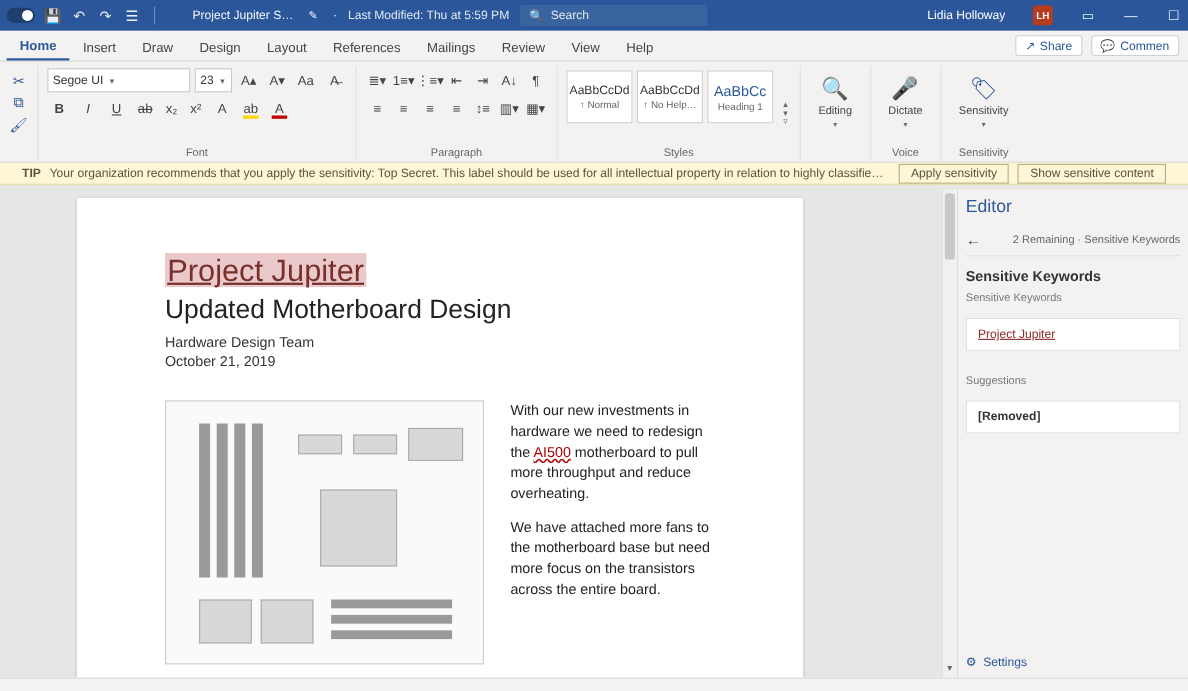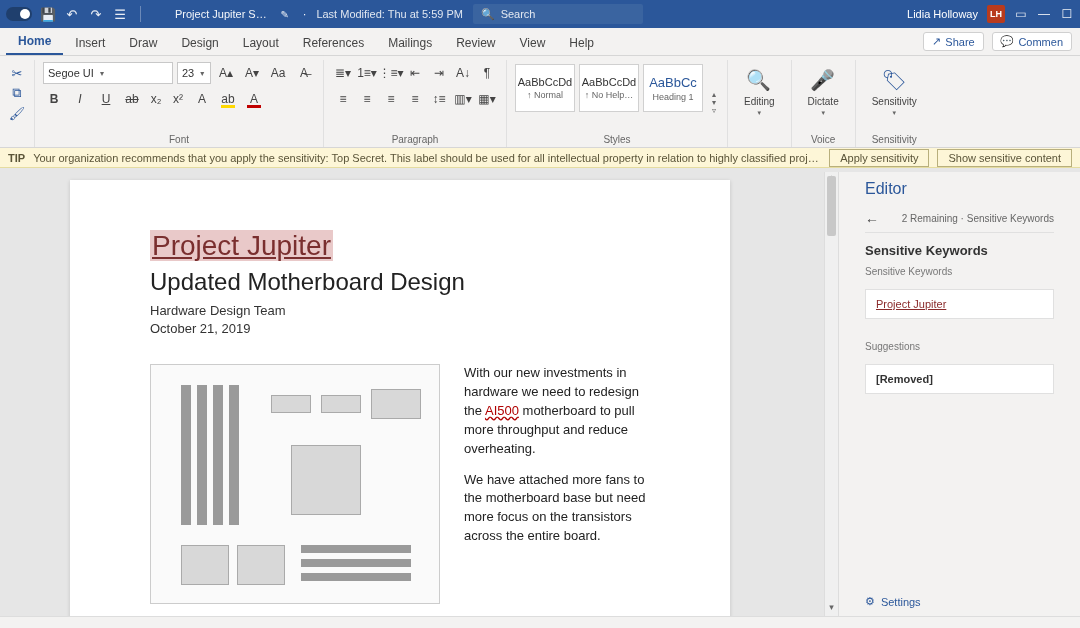--- a/index.html
+++ b/index.html
@@ -9,21 +9,21 @@
 .titlebar .toggle { width: 26px; height: 14px; border-radius: 7px; background: #1f3f6d; position: relative; }
 .titlebar .toggle::after { content: ""; position: absolute; width: 10px; height: 10px; border-radius: 50%; background: #fff; top: 2px; right: 2px; }
 .titlebar .qat-icon { width: 16px; height: 16px; display: inline-flex; align-items: center; justify-content: center; opacity: .9; font-size: 13px; }
 .titlebar .sep { width: 1px; height: 16px; background: rgba(255,255,255,.3); margin: 0 4px; }
 .titlebar .center { flex: 1; display: flex; align-items: center; gap: 10px; margin-left: 30px; overflow: hidden; }
 .titlebar .doc-title { opacity: .95; }
 .titlebar .modified { opacity: .85; }
 .titlebar .search { display: flex; align-items: center; background: #3a64a0; height: 20px; border-radius: 2px; padding: 0 8px; gap: 6px; width: 170px; }
 .titlebar .search span.icon { font-size: 11px; }
 .titlebar .search span.ph { opacity: .85; }
-.titlebar .right { display: flex; align-items: center; gap: 9px; }
+.titlebar .right { display: flex; align-items: center; gap: 25px; }
 .titlebar .avatar { width: 18px; height: 18px; border-radius: 2px; background: #b83b1e; display: flex; align-items: center; justify-content: center; font-size: 9px; font-weight: 600; }
 .titlebar .winbtn { width: 14px; height: 14px; display: inline-flex; align-items: center; justify-content: center; font-size: 12px; opacity: .9; }
 
 .tabs { height: 28px; background: #f3f2f1; display: flex; align-items: flex-end; padding-left: 6px; gap: 0; border-bottom: 1px solid #d6d6d6; position: relative; }
 .tabs .tab { padding: 6px 12px 5px 12px; font-size: 12px; color: #444; cursor: default; }
 .tabs .tab.active { border-bottom: 2px solid #2b579a; color: #2b579a; font-weight: 600; }
 .tabs .right { position: absolute; right: 8px; top: 4px; display: flex; gap: 8px; }
 .tabs .share, .tabs .comments { background: #fff; border: 1px solid #d0d0d0; border-radius: 3px; padding: 2px 8px; font-size: 11px; display: flex; align-items: center; gap: 4px; color: #2b579a; }
 
 .ribbon { height: 92px; background: #f3f2f1; border-bottom: 1px solid #d6d6d6; display: flex; align-items: stretch; padding: 4px 0 0 0; }
@@ -56,21 +56,21 @@
 .style-box .name { font-size: 9px; color: #666; margin-top: 2px; }
 .style-box.h1 .preview { color: #2b579a; font-size: 13px; }
 .styles-more { display: flex; flex-direction: column; justify-content: center; gap: 2px; padding-left: 2px; }
 .styles-more div { width: 10px; height: 6px; font-size: 8px; color: #666; text-align: center; }
 
 .bigbtn { display: flex; flex-direction: column; align-items: center; justify-content: center; padding: 4px 8px 0 8px; gap: 2px; }
 .bigbtn .icon { font-size: 20px; color: #2b579a; height: 28px; display: flex; align-items: center; }
 .bigbtn .txt { font-size: 10px; color: #444; }
 .bigbtn .dd { font-size: 7px; color: #666; }
 
-.policytip { height: 20px; background: #fdf6d7; border-bottom: 1px solid #e5dca0; display: flex; align-items: center; padding: 0 8px; font-size: 11px; color: #5a5438; gap: 8px; }
+.policytip { height: 20px; background: #fdf6d7; border-bottom: 1px solid #e5dca0; display: flex; align-items: center; padding: 0 20px; font-size: 11px; color: #5a5438; gap: 8px; }
 .policytip .lead { font-weight: 600; }
 .policytip .msg { flex: 1; overflow: hidden; text-overflow: ellipsis; white-space: nowrap; }
 .policytip button { background: #fdf6d7; border: 1px solid #b8af7c; padding: 2px 10px; font-size: 11px; color: #5a5438; cursor: default; }
 
 .workspace { position: absolute; top: 172px; bottom: 12px; left: 0; right: 0; display: flex; background: #e6e6e6; }
 .doc-area { flex: 1; position: relative; overflow: hidden; }
 .page { position: absolute; top: 8px; left: 70px; width: 660px; bottom: -40px; background: #fff; box-shadow: 0 1px 4px rgba(0,0,0,.15); padding: 50px 80px 20px 80px; }
 .page h1 { font-size: 28px; font-weight: 400; color: #7a2f2f; text-decoration: underline; background: #e9c9c9; display: inline; padding: 0 2px; }
 .page h2 { font-size: 24px; font-weight: 400; color: #222; margin-top: 6px; }
 .page .meta { font-size: 13px; color: #333; margin-top: 6px; line-height: 1.4; }
@@ -80,21 +80,21 @@
 .page .mobo .chip { position: absolute; background: #d8d8d8; border: 1px solid #aaa; }
 .page .txt { flex: 1; font-size: 13px; line-height: 1.45; color: #222; }
 .page .txt p { margin-bottom: 12px; }
 .page .txt .kw { color: #b00000; text-decoration: underline wavy #b00000; }
 
 .scroll-v { width: 14px; background: #f0f0f0; border-left: 1px solid #ddd; position: relative; }
 .scroll-v .thumb { position: absolute; left: 2px; right: 2px; top: 4px; height: 60px; background: #c8c8c8; border-radius: 2px; }
 .scroll-v .up, .scroll-v .dn { position: absolute; left: 0; right: 0; height: 14px; text-align: center; font-size: 9px; color: #666; }
 .scroll-v .up { top: 0; } .scroll-v .dn { bottom: 0; }
 
-.editor-pane { width: 242px; background: #f3f2f1; border-left: 1px solid #ddd; display: flex; flex-direction: column; padding: 8px 26px; gap: 6px; }
+.editor-pane { width: 210px; background: #f3f2f1; border-left: 1px solid #ddd; display: flex; flex-direction: column; padding: 8px 7px; gap: 6px; }
 .editor-pane .title { font-size: 16px; color: #2b579a; font-weight: 400; padding-bottom: 4px; }
 .editor-pane .navrow { display: flex; align-items: center; justify-content: space-between; font-size: 10px; color: #666; padding: 2px 0 6px 0; border-bottom: 1px solid #e0e0e0; }
 .editor-pane .navrow .back { font-size: 14px; color: #444; }
 .editor-pane .section-h { font-size: 13px; color: #333; font-weight: 600; margin-top: 4px; }
 .editor-pane .section-sub { font-size: 10px; color: #777; margin-top: 2px; }
 .editor-pane .card { background: #fff; border: 1px solid #e0e0e0; padding: 8px 10px; margin-top: 6px; font-size: 11px; }
 .editor-pane .card .kw { color: #8a2a2a; text-decoration: underline; }
 .editor-pane .sugg-h { font-size: 10px; color: #777; margin-top: 16px; }
 .editor-pane .sugg { background: #fff; border: 1px solid #e0e0e0; padding: 8px 10px; margin-top: 6px; font-size: 11px; font-weight: 700; }
 .editor-pane .settings { margin-top: auto; display: flex; align-items: center; gap: 6px; font-size: 11px; color: #2b579a; padding-top: 10px; }

